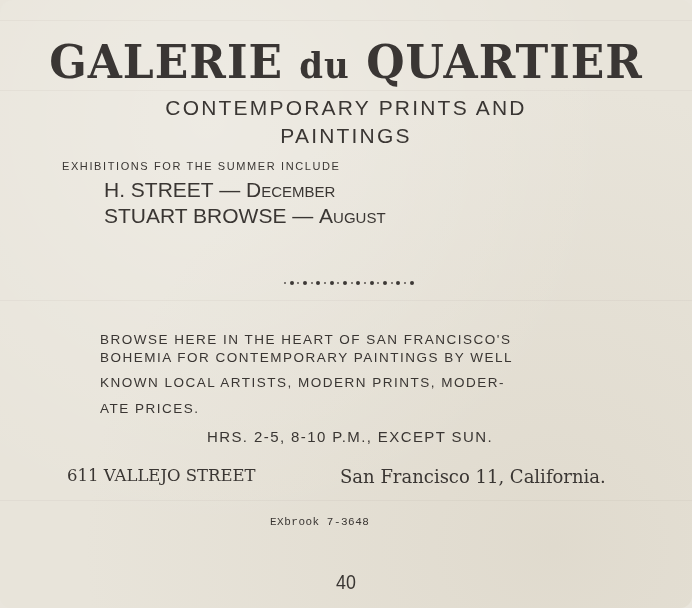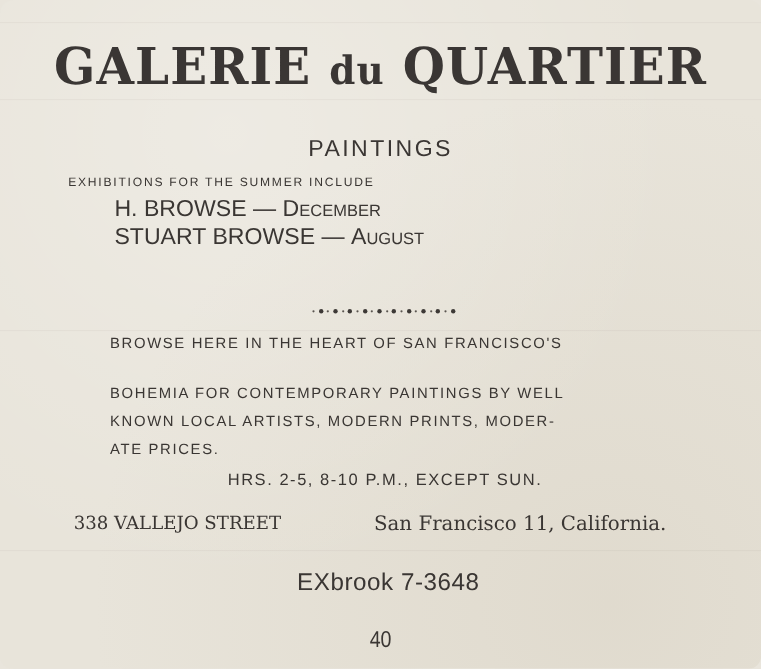--- a/index.html
+++ b/index.html
@@ -49,40 +49,40 @@
     left: 284px; top: 278px; width: 130px; height: 10px;
     display: flex; align-items: center; justify-content: space-between;
   }
   .ornament .dot { width: 4px; height: 4px; border-radius: 50%; background: #3d3936; }
   .ornament .tiny { width: 2px; height: 2px; border-radius: 50%; background: #5a5550; }
   .body-text {
     left: 100px;
     font-family: "Liberation Sans", sans-serif; font-size: 13.5px;
     letter-spacing: 1.5px; color: #3a3633;
   }
-  .b1 { top: 304px; }
+  .b1 { top: 332px; }
   .b2 { top: 350px; }
   .b3 { top: 375px; }
   .b4 { top: 401px; }
   .hours {
     left: 207px; top: 428px;
     font-family: "Liberation Sans", sans-serif; font-size: 15px;
     letter-spacing: 1.4px; color: #3a3633;
   }
   .address {
     left: 67px; top: 466px;
     font-family: "DejaVu Serif", serif; font-size: 16.5px; color: #3a3633;
   }
   .city {
     left: 340px; top: 466px;
     font-family: "DejaVu Serif", serif; font-size: 18px; color: #3a3633;
   }
   .phone {
     left: 270px; top: 516px;
-    font-family: Liberation Sans, sans-serif; font-size: 22px; color: #3a3633;
+    font-family: Liberation Mono, monospace; font-size: 11px; color: #3a3633;
     letter-spacing: 0.5px;
   }
   .pagenum {
     left: 0; width: 692px; text-align: center; top: 570px;
     font-family: "Liberation Sans", sans-serif; font-size: 21px; color: #3a3633;
     transform: scaleX(0.85);
   }
   .bleed {
     position: absolute; left: 0; right: 0; height: 1px;
     background: rgba(120,110,100,0.06);
@@ -96,26 +96,27 @@
   <div class="bleed" style="top:90px"></div>
   <div class="bleed" style="top:300px"></div>
   <div class="bleed" style="top:500px"></div>
 
   <div class="abs title">
     <span>GALERIE</span>
     <span class="du">du</span>
     <span>QUARTIER</span>
   </div>
 
+  <div class="abs subtitle sub1">CONTEMPORARY PRINTS AND</div>
   <div class="abs subtitle sub2">PAINTINGS</div>
 
   <div class="abs intro">EXHIBITIONS FOR THE SUMMER INCLUDE</div>
 
   <div class="abs exh e1">
-    <span>H. BROWSE</span><span> — </span><span class="sc">December</span>
+    <span>H. STREET</span><span> — </span><span class="sc">December</span>
   </div>
   <div class="abs exh e2">
     <span>STUART BROWSE</span><span> — </span><span class="sc">August</span>
   </div>
 
   <div class="abs ornament">
     <span class="tiny"></span>
       <span class="dot"></span>
       <span class="tiny"></span>
       <span class="dot"></span>
@@ -137,19 +138,19 @@
       <span class="dot"></span>
   </div>
 
   <div class="abs body-text b1">BROWSE HERE IN THE HEART OF SAN FRANCISCO'S</div>
   <div class="abs body-text b2">BOHEMIA FOR CONTEMPORARY PAINTINGS BY WELL</div>
   <div class="abs body-text b3">KNOWN LOCAL ARTISTS, MODERN PRINTS, MODER-</div>
   <div class="abs body-text b4">ATE PRICES.</div>
 
   <div class="abs hours">HRS. 2-5, 8-10 P.M., EXCEPT SUN.</div>
 
-  <div class="abs address">338 VALLEJO STREET</div>
+  <div class="abs address">611 VALLEJO STREET</div>
   <div class="abs city">San Francisco 11, California.</div>
 
   <div class="abs phone">EXbrook 7-3648</div>
 
   <div class="abs pagenum">40</div>
 </div>
 
 </body></html>

